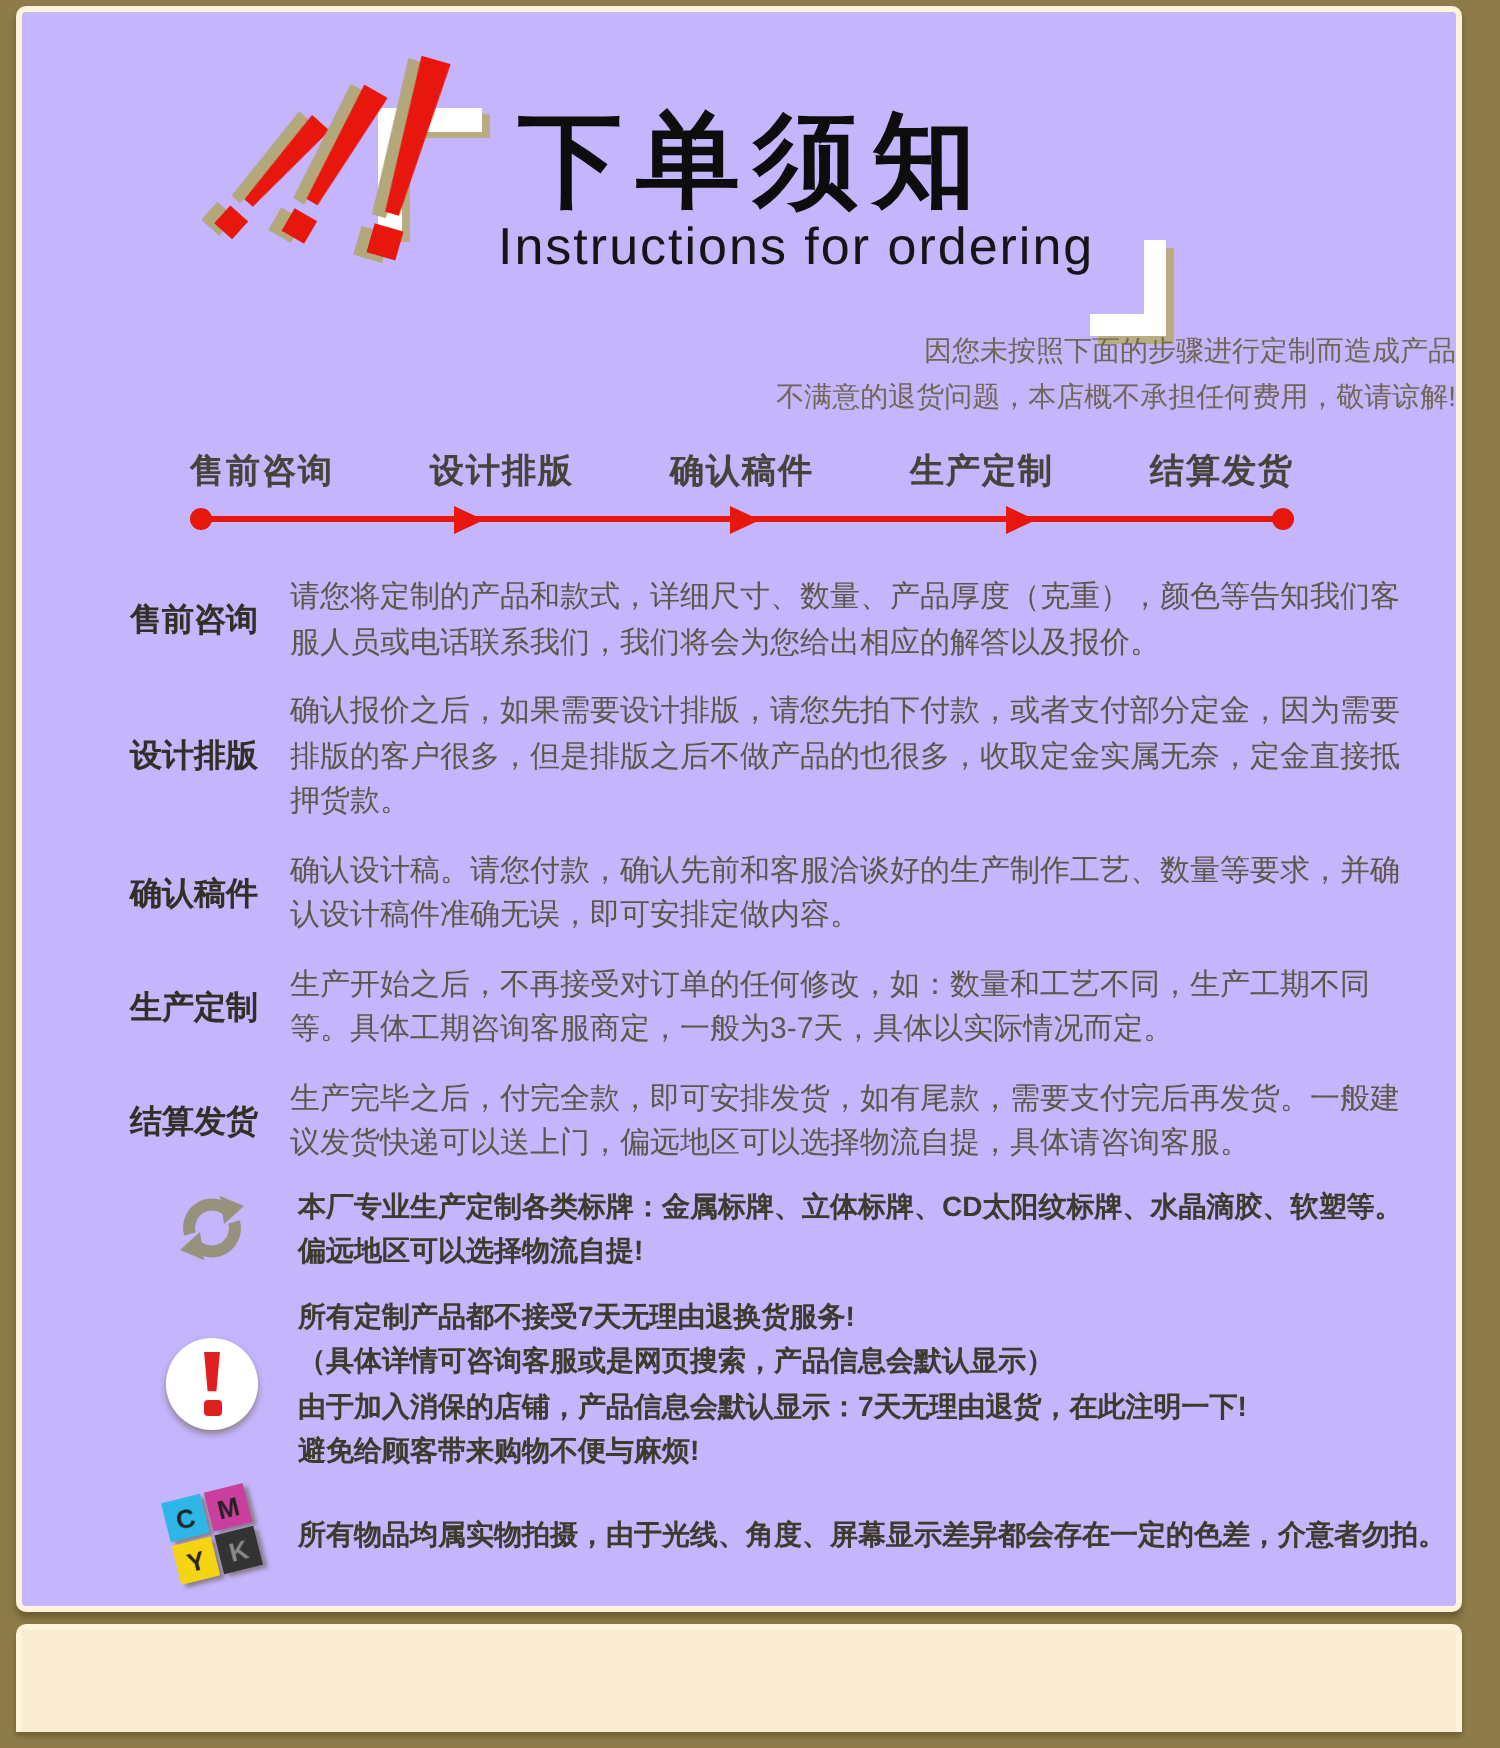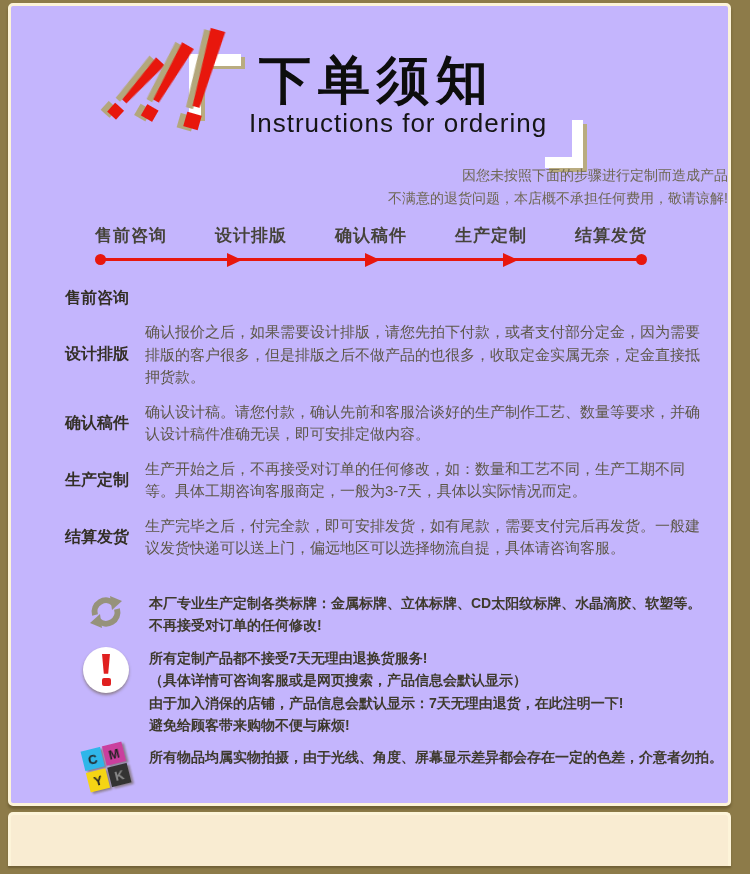--- a/index.html
+++ b/index.html
@@ -69,21 +69,21 @@
                 border-left:15px solid #e8170d;
                 border-top:7px solid transparent; border-bottom:7px solid transparent; }
   .a1 { left:24%; } .a2 { left:49%; } .a3 { left:74%; }
   
   .sections { position:absolute; left:54px; top:282px; width:652px; }
   .s-row { display:flex; align-items:center; margin-bottom:12px; }
   .s-label { flex:none; width:80px; font-size:16px; font-weight:bold; color:#332f26; }
   .s-text { width:565px; font-size:15px; color:#5d5748; line-height:1.5; }
   
   .notes { position:absolute; left:52px; top:586px; width:660px; }
-  .n-row { display:flex; margin-bottom:10px; }
+  .n-row { display:flex; align-items:center; margin-bottom:10px; }
   .n-icon { flex:none; width:86px; display:flex; justify-content:center; }
   .n-text { font-size:14px; font-weight:bold; color:#3e3a2d; line-height:1.6; }
   .n-text div { white-space:nowrap; }
   .alert-circle { width:46px; height:46px; border-radius:50%; background:#fff;
                   box-shadow:0 2px 3px rgba(90,75,35,.5);
                   display:flex; flex-direction:column; align-items:center; justify-content:center; }
   .alert-bar { width:10px; height:20px; background:#e02020;
                clip-path:polygon(10% 0,90% 0,72% 100%,28% 100%); }
   .alert-dot { width:9px; height:8px; background:#e02020; border-radius:2px; margin-top:4px; }
   .cmyk { transform:rotate(-14deg); display:grid; grid-template-columns:20px 20px;
@@ -136,20 +136,21 @@
       <span class="flow-arrow a1"></span>
       <span class="flow-arrow a2"></span>
       <span class="flow-arrow a3"></span>
       <span class="flow-dot right"></span>
     </div>
   </div>
 
   <div class="sections">
     <div class="s-row">
       <div class="s-label">售前咨询</div>
+      <div class="s-text">请您将定制的产品和款式，详细尺寸、数量、产品厚度（克重），颜色等告知我们客服人员或电话联系我们，我们将会为您给出相应的解答以及报价。</div>
     </div>
     <div class="s-row">
       <div class="s-label">设计排版</div>
       <div class="s-text">确认报价之后，如果需要设计排版，请您先拍下付款，或者支付部分定金，因为需要排版的客户很多，但是排版之后不做产品的也很多，收取定金实属无奈，定金直接抵押货款。</div>
     </div>
     <div class="s-row">
       <div class="s-label">确认稿件</div>
       <div class="s-text">确认设计稿。请您付款，确认先前和客服洽谈好的生产制作工艺、数量等要求，并确认设计稿件准确无误，即可安排定做内容。</div>
     </div>
     <div class="s-row">
@@ -168,21 +169,21 @@
       <div class="n-icon">
         <svg width="40" height="40" viewBox="0 0 40 40">
           <path d="M9 23 a11.5 11.5 0 0 1 19-11.5" fill="none" stroke="#96927b" stroke-width="6"></path>
           <polygon points="24,4 36,9 26,18" fill="#96927b"></polygon>
           <path d="M31 17 a11.5 11.5 0 0 1 -19 11.5" fill="none" stroke="#96927b" stroke-width="6"></path>
           <polygon points="16,36 4,31 14,22" fill="#96927b"></polygon>
         </svg>
       </div>
       <div class="n-text">
         <div>本厂专业生产定制各类标牌：金属标牌、立体标牌、CD太阳纹标牌、水晶滴胶、软塑等。</div>
-        <div>不再接受对订单的任何修改!</div>
+        <div>偏远地区可以选择物流自提!</div>
       </div>
     </div>
 
     <div class="n-row">
       <div class="n-icon">
         <div class="alert-circle">
             <div class="alert-bar"></div>
             <div class="alert-dot"></div>
           </div>
       </div>

